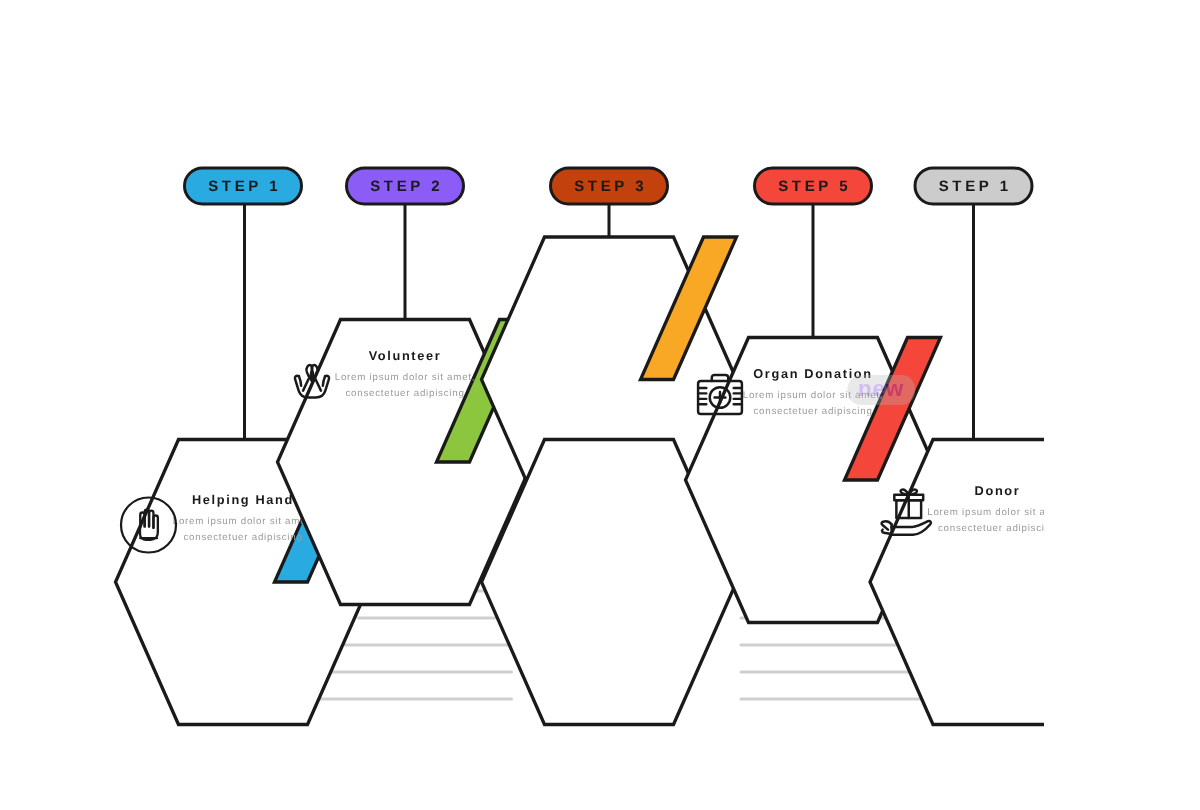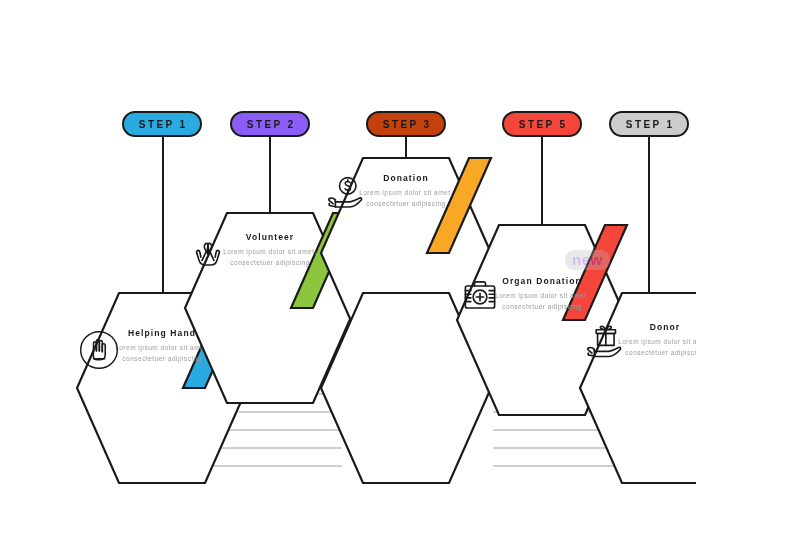--- a/index.html
+++ b/index.html
@@ -199,51 +199,34 @@
       <p class="hex-title">Volunteer</p>
       <p class="hex-desc">Lorem ipsum dolor sit amet, consectetuer adipiscing</p>
     </div>
   </div>
 
   <div class="hex-card" style="left:321px; top:155px;">
     <svg width="190" height="200" viewBox="0 0 190 200">
       <polygon points="42,3 128,3 170,98 128,193 42,193 0,98" fill="#ffffff" stroke="#1a1a1a" stroke-width="2.2"></polygon>
       <polygon points="128,3 150,3 108,98 86,98" fill="#F9A825" stroke="#1a1a1a" stroke-width="2.2" transform="translate(20,0)"></polygon>
     </svg>
-    <div class="hex-content" style="top:18px;">
-      <svg class="hex-icon" width="48" height="44" viewBox="0 0 52 48">
-        <circle cx="29" cy="14" r="9" fill="none" stroke="#1a1a1a" stroke-width="1.8"></circle>
-        <g fill="none" stroke="#1a1a1a" stroke-width="1.6" stroke-linecap="round">
-          <path d="M31.8 10.8c-.7-1-1.8-1.5-2.9-1.5-1.6 0-2.7.9-2.7 2.2 0 1.3 1 1.9 2.8 2.4 1.9.5 3 1.2 3 2.6 0 1.4-1.3 2.3-2.9 2.3-1.3 0-2.4-.5-3.1-1.6"></path>
-          <path d="M29 7.4v1.9M29 18.8v1.9"></path>
-        </g>
-        <g fill="none" stroke="#1a1a1a" stroke-width="1.8" stroke-linecap="round" stroke-linejoin="round">
-          <path d="M15.5 31.5h15c2 0 8-2.4 11.5-4.2 1.6-.8 2.8.9 1.7 2.2-2.6 3-7.6 7.6-12.6 7.6H15.5"></path>
-          <path d="M15.5 29.5c-1.5-1.8-4-2.6-6.2-1.8-1.3.5-1.4 1.6-.4 2.4l4 3.3"></path>
-          <path d="M9 33.4c-.9.7-.4 2.1.8 2.3l5.7.9"></path>
-          <path d="M15.5 29.5v7.6"></path>
-        </g>
-      </svg>
-      <p class="hex-title">Donation</p>
-      <p class="hex-desc">Lorem ipsum dolor sit amet, consectetuer adipiscing</p>
-    </div>
   </div>
 
   <div class="hex-card" style="left:321px; top:290px;">
     <svg width="190" height="200" viewBox="0 0 190 200">
       <polygon points="42,3 128,3 170,98 128,193 42,193 0,98" fill="#ffffff" stroke="#1a1a1a" stroke-width="2.2"></polygon>
     </svg>
   </div>
 
   <div class="hex-card" style="left:457px; top:222px;">
     <svg width="190" height="200" viewBox="0 0 190 200">
       <polygon points="42,3 128,3 170,98 128,193 42,193 0,98" fill="#ffffff" stroke="#1a1a1a" stroke-width="2.2"></polygon>
       <polygon points="128,3 150,3 108,98 86,98" fill="#F4463B" stroke="#1a1a1a" stroke-width="2.2" transform="translate(20,0)"></polygon>
     </svg>
-    <div class="hex-content" style="top:22px;margin-top:32px;">
+    <div class="hex-content" style="top:22px;">
       <svg class="hex-icon" width="46" height="42" viewBox="0 0 50 46">
         <g fill="none" stroke="#1a1a1a" stroke-width="1.8" stroke-linecap="round" stroke-linejoin="round">
           <path d="M19 11V8.5c0-1.1.9-2 2-2h8c1.1 0 2 .9 2 2V11"></path>
           <rect x="9" y="11" width="32" height="24" rx="2"></rect>
           <circle cx="25" cy="23" r="7.5"></circle>
           <path d="M25 19v8M21 23h8"></path>
           <path d="M9 16h6M9 20h6M9 24h6M9 28h6"></path>
           <path d="M35 16h6M35 20h6M35 24h6M35 28h6"></path>
         </g>
       </svg>

